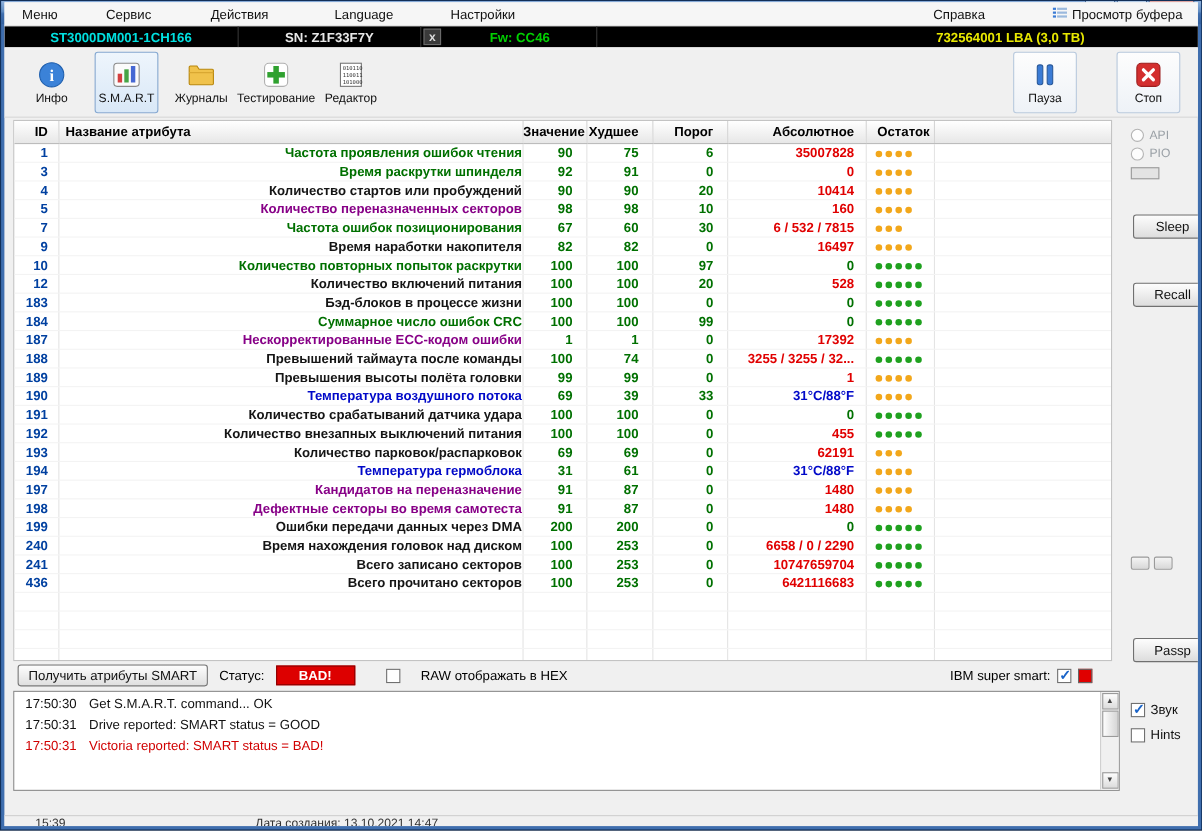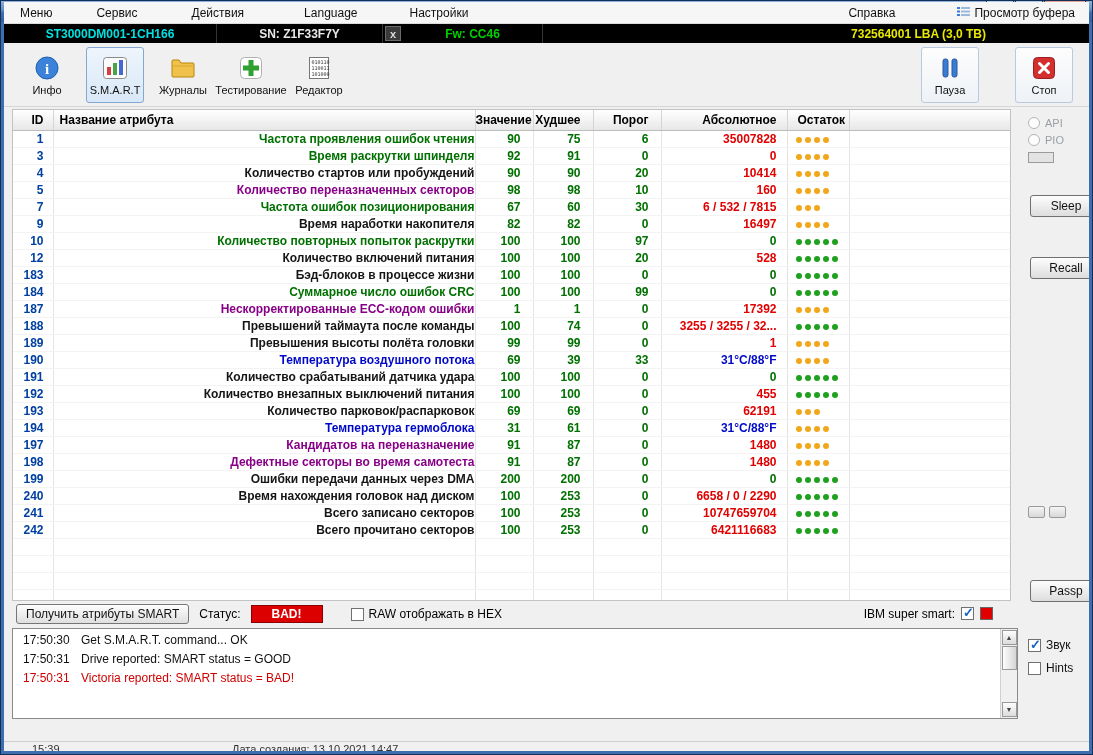--- a/index.html
+++ b/index.html
@@ -133,22 +133,22 @@
   .btn {
     background:linear-gradient(#fdfdfd,#dfdfdf); border:1px solid #767676;
     border-radius:3px; padding:2px 9px; font-size:12px; color:#111; cursor:default;
   }
   .badge-bad {
     background:#dd0000; border:1px solid #8a0000; color:#fff; font-weight:bold;
     padding:1px 20px; font-size:12px;
   }
   .cb { width:13px; height:13px; background:#fff; border:1px solid #707070; display:inline-block; position:relative; flex:0 0 auto; }
   .cb.checked::after { content:"\2713"; position:absolute; top:-3px; left:1px; color:#1a64c8; font-size:13px; font-weight:bold; }
-  .cb-row { display:flex; align-items:center; gap:5px;justify-content:space-between; }
-  .ibm-group { margin-left:auto; display:flex; gap:6px; margin-right:14px; }
+  .cb-row { display:flex; align-items:center; gap:19px;justify-content:space-between; }
+  .ibm-group { margin-left:auto; display:flex; align-items:center; gap:6px; margin-right:14px; }
   .red-indicator { width:13px; height:13px; background:#e00000; border:1px solid #666; }
 
   
   .log-wrap {
     width:1006px; height:91px; margin-top:1px; background:#fff;
     border:1px solid #8a8a8a; position:relative; overflow:hidden;
   }
   .log-lines { position:absolute; left:0; top:2px; right:18px; }
   .log-line { display:flex; font-size:12px; line-height:19px; }
   .log-time { width:68px; padding-left:10px; color:#111; flex:0 0 auto; }
@@ -564,21 +564,21 @@
                   <td class="col-id c-id">241</td>
                   <td class="col-name c-black">Всего записано секторов</td>
                   <td class="col-num c-val">100</td>
                   <td class="col-num c-val">253</td>
                   <td class="col-num c-val">0</td>
                   <td class="col-abs c-red">10747659704</td>
                   <td class="col-dots"><span class="dot dot-green"></span><span class="dot dot-green"></span><span class="dot dot-green"></span><span class="dot dot-green"></span><span class="dot dot-green"></span></td>
                   <td></td>
                 </tr>
                 <tr>
-                  <td class="col-id c-id">242</td>
+                  <td class="col-id c-id">436</td>
                   <td class="col-name c-black">Всего прочитано секторов</td>
                   <td class="col-num c-val">100</td>
                   <td class="col-num c-val">253</td>
                   <td class="col-num c-val">0</td>
                   <td class="col-abs c-red">6421116683</td>
                   <td class="col-dots"><span class="dot dot-green"></span><span class="dot dot-green"></span><span class="dot dot-green"></span><span class="dot dot-green"></span><span class="dot dot-green"></span></td>
                   <td></td>
                 </tr>
                 <tr>
                   <td class="col-id"></td>

